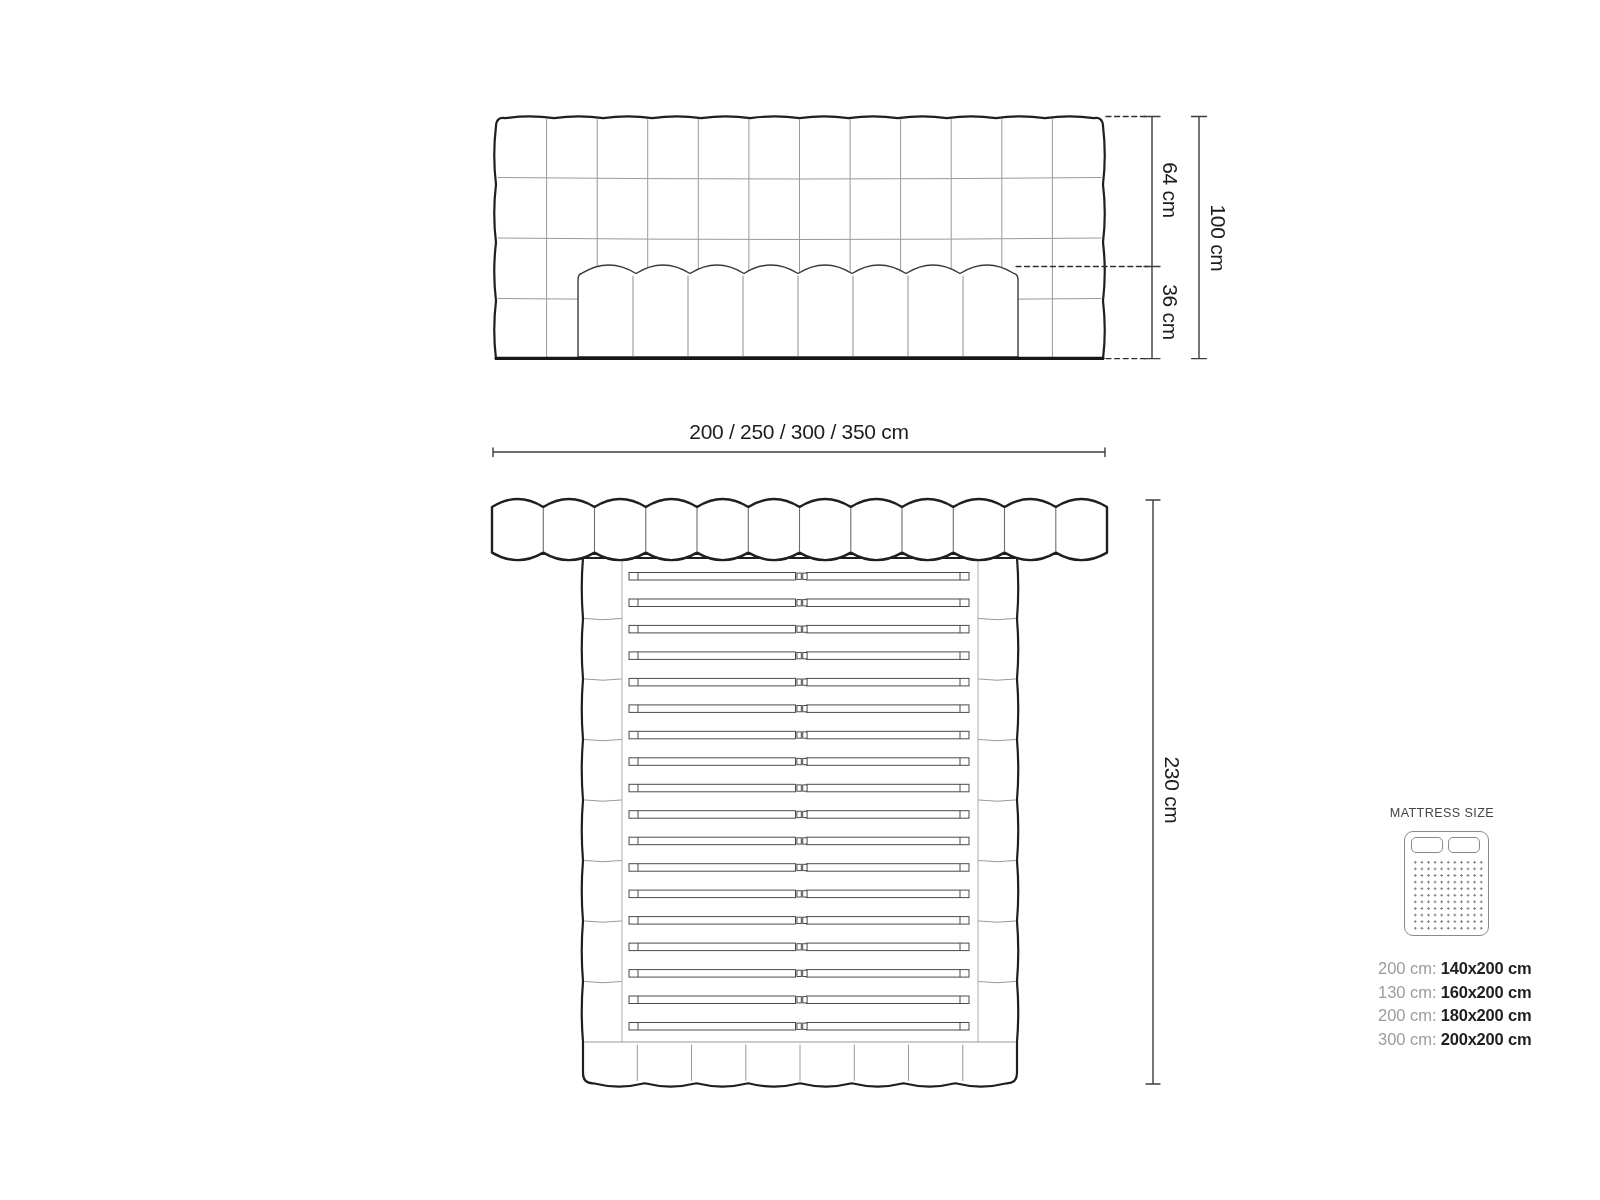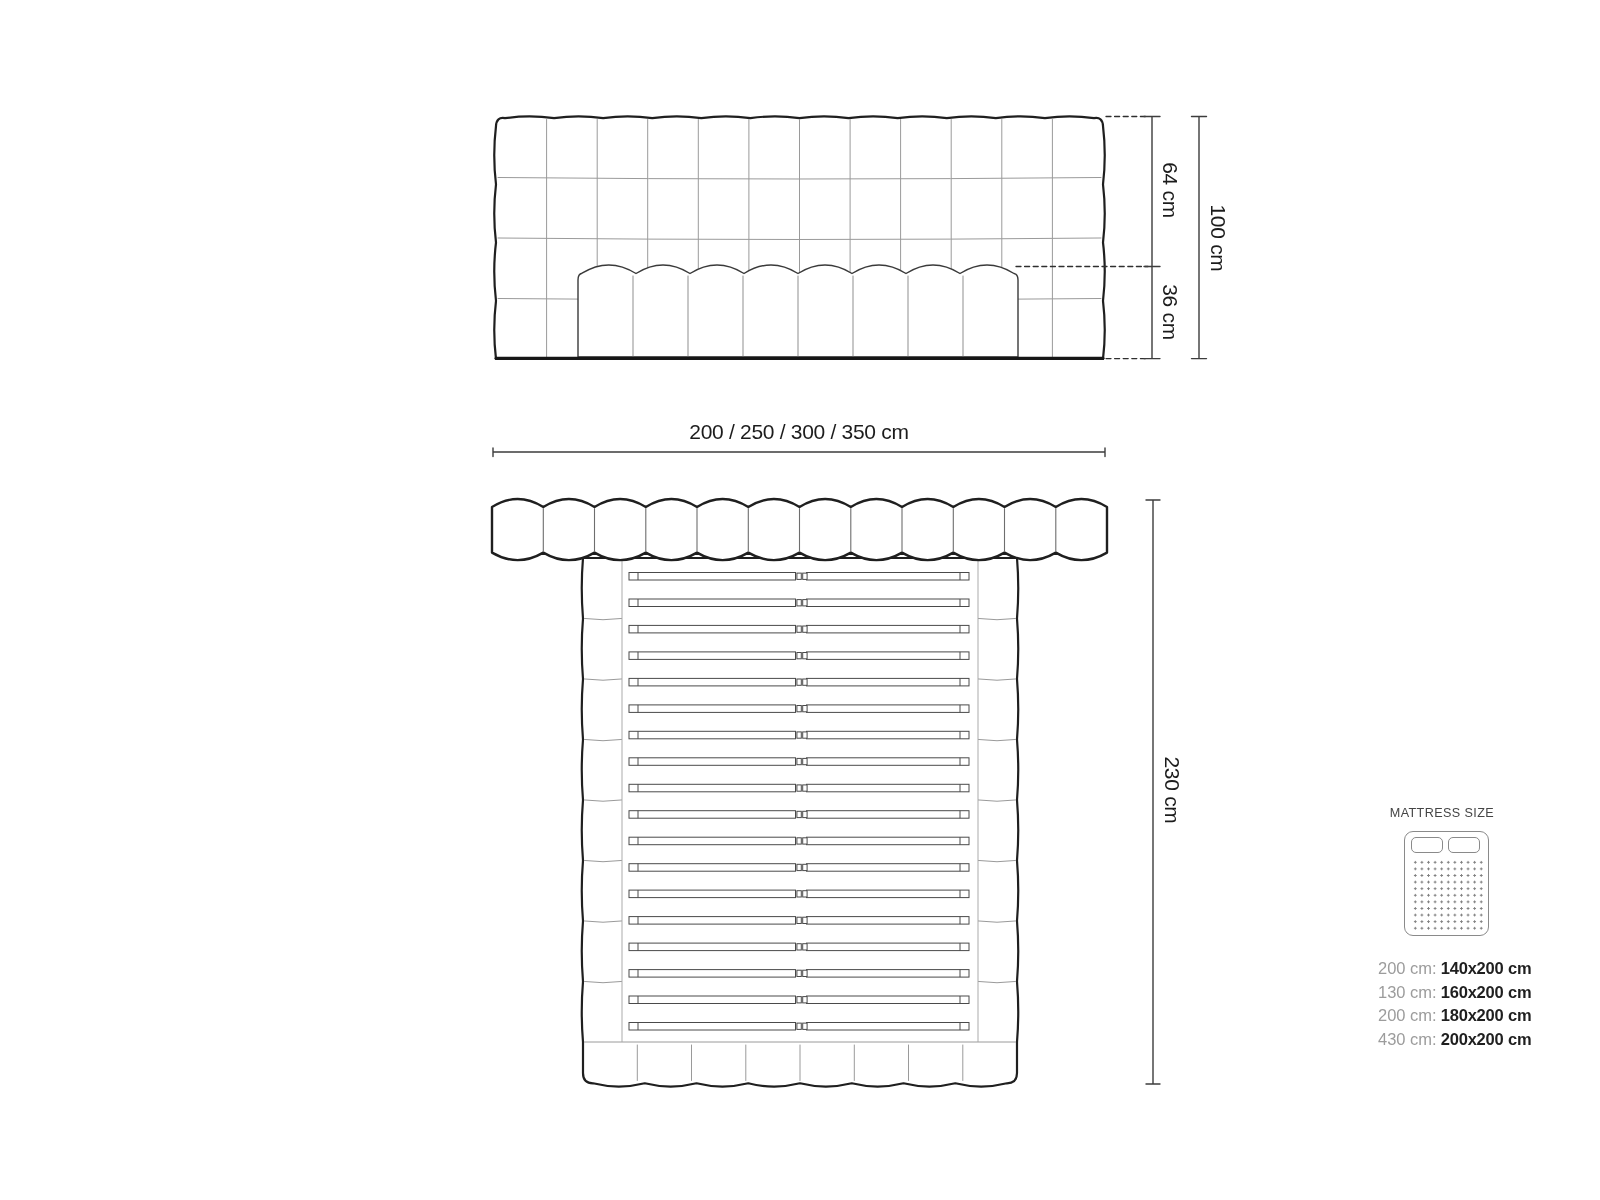--- a/index.html
+++ b/index.html
@@ -204,17 +204,17 @@
       <div class="size-row">
         <span class="pfx">200 cm:</span><span class="val">140x200 cm</span>
       </div>
       <div class="size-row">
         <span class="pfx">130 cm:</span><span class="val">160x200 cm</span>
       </div>
       <div class="size-row">
         <span class="pfx">200 cm:</span><span class="val">180x200 cm</span>
       </div>
       <div class="size-row">
-        <span class="pfx">430 cm:</span><span class="val">200x200 cm</span>
+        <span class="pfx">300 cm:</span><span class="val">200x200 cm</span>
       </div>
     </div>
   </div>
 </div>
 
 </body></html>

